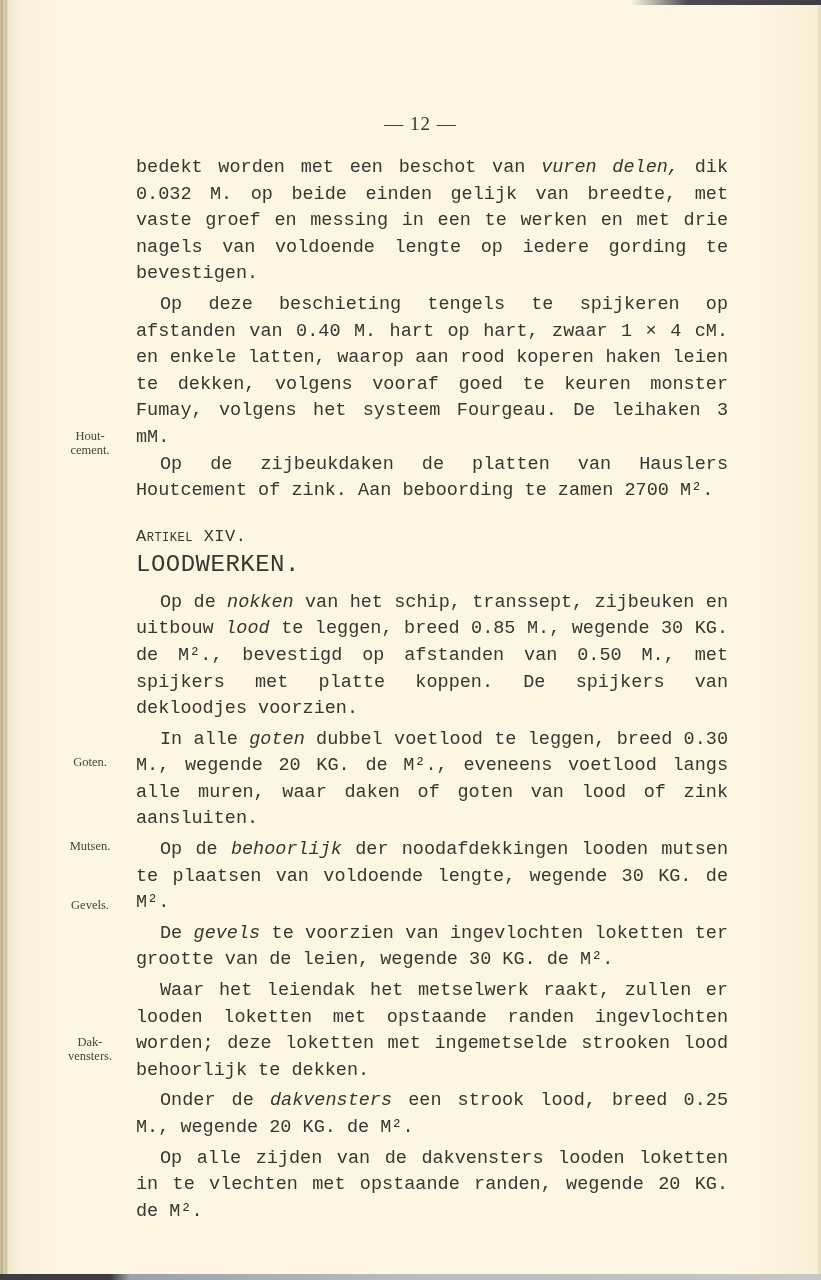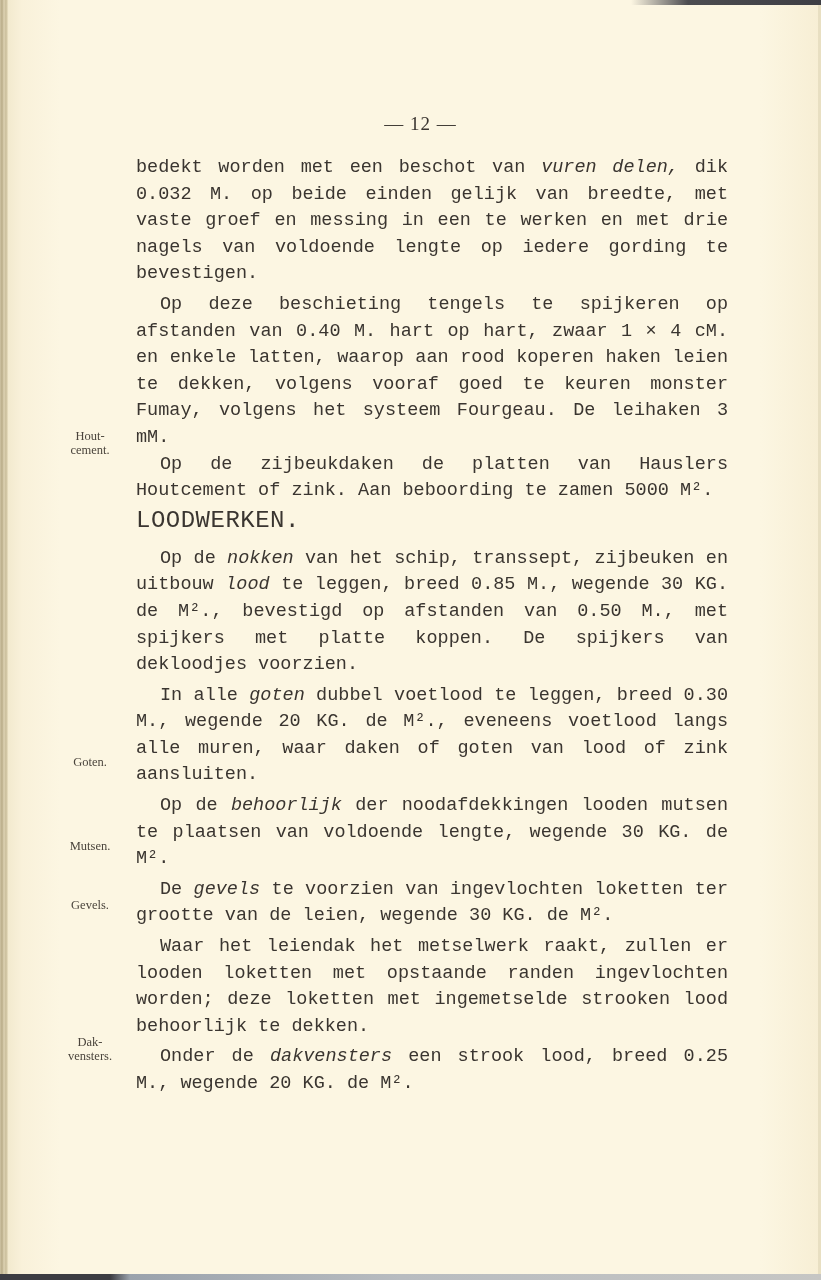--- a/index.html
+++ b/index.html
@@ -129,31 +129,33 @@
   <div class="margin-note" style="top:989px;">
     <div>Dak-</div>
     <div>vensters.</div>
   </div>
 
   <div class="text-column">
     <p class="para"><span>bedekt worden met een beschot van </span><em>vuren delen,</em><span> dik 0.032 M. op beide einden gelijk van breedte, met vaste groef en messing in een te werken en met drie nagels van voldoende lengte op iedere gording te bevestigen.</span></p>
 
     <p class="para indent gap-small">Op deze beschieting tengels te spijkeren op afstanden van 0.40 M. hart op hart, zwaar 1 × 4 cM. en enkele latten, waarop aan rood koperen haken leien te dekken, volgens vooraf goed te keuren monster Fumay, volgens het systeem Fourgeau. De leihaken 3 mM.</p>
 
-    <p class="para indent">Op de zijbeukdaken de platten van Hauslers Houtcement of zink. Aan beboording te zamen 5000 M².</p>
+    <p class="para indent">Op de zijbeukdaken de platten van Hauslers Houtcement of zink. Aan beboording te zamen 2700 M².</p>
 
+    <div class="article-head"><span class="sc">Artikel</span> <span>XIV.</span></div>
     <div class="section-title">LOODWERKEN.</div>
 
     <p class="para indent"><span>Op de </span><em>nokken</em><span> van het schip, transsept, zijbeuken en uitbouw </span><em>lood</em><span> te leggen, breed 0.85 M., wegende 30 KG. de M²., bevestigd op afstanden van 0.50 M., met spijkers met platte koppen. De spijkers van dekloodjes voorzien.</span></p>
 
 
     <p class="para indent gap-small"><span>In alle </span><em>goten</em><span> dubbel voetlood te leggen, breed 0.30 M., wegende 20 KG. de M²., eveneens voetlood langs alle muren, waar daken of goten van lood of zink aansluiten.</span></p>
 
     <p class="para indent gap-small"><span>Op de </span><em>behoorlijk</em><span> der noodafdekkingen looden mutsen te plaatsen van voldoende lengte, wegende 30 KG. de M².</span></p>
 
     <p class="para indent gap-small"><span>De </span><em>gevels</em><span> te voorzien van ingevlochten loketten ter grootte van de leien, wegende 30 KG. de M².</span></p>
 
     <p class="para indent gap-small">Waar het leiendak het metselwerk raakt, zullen er looden loketten met opstaande randen ingevlochten worden; deze loketten met ingemetselde strooken lood behoorlijk te dekken.</p>
 
     <p class="para indent gap-small"><span>Onder de </span><em>dakvensters</em><span> een strook lood, breed 0.25 M., wegende 20 KG. de M².</span></p>
 
+    <p class="para indent gap-small">Op alle zijden van de dakvensters looden loketten in te vlechten met opstaande randen, wegende 20 KG. de M².</p>
   </div>
 </div>
 
 </body></html>

